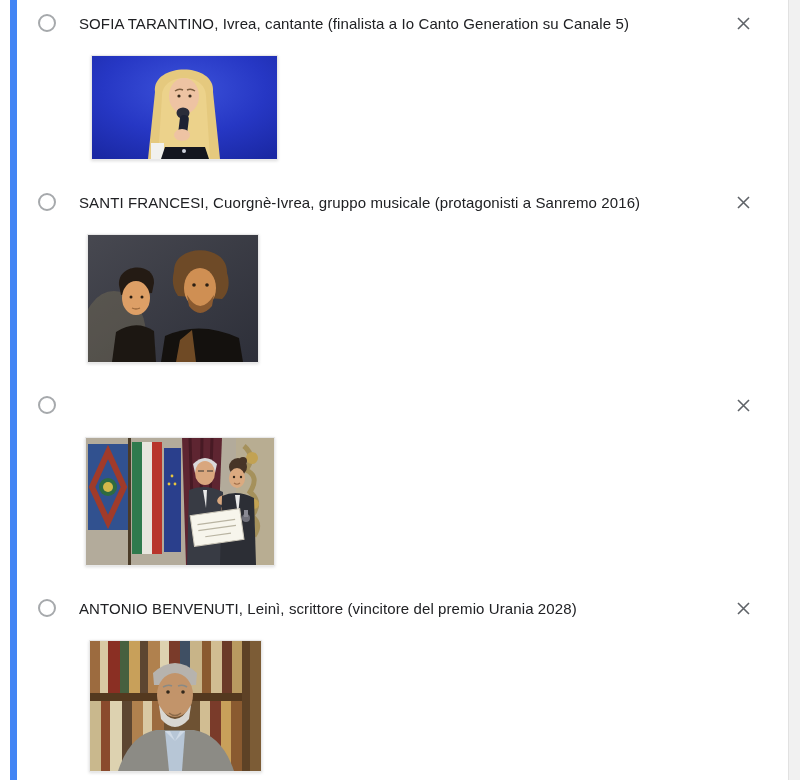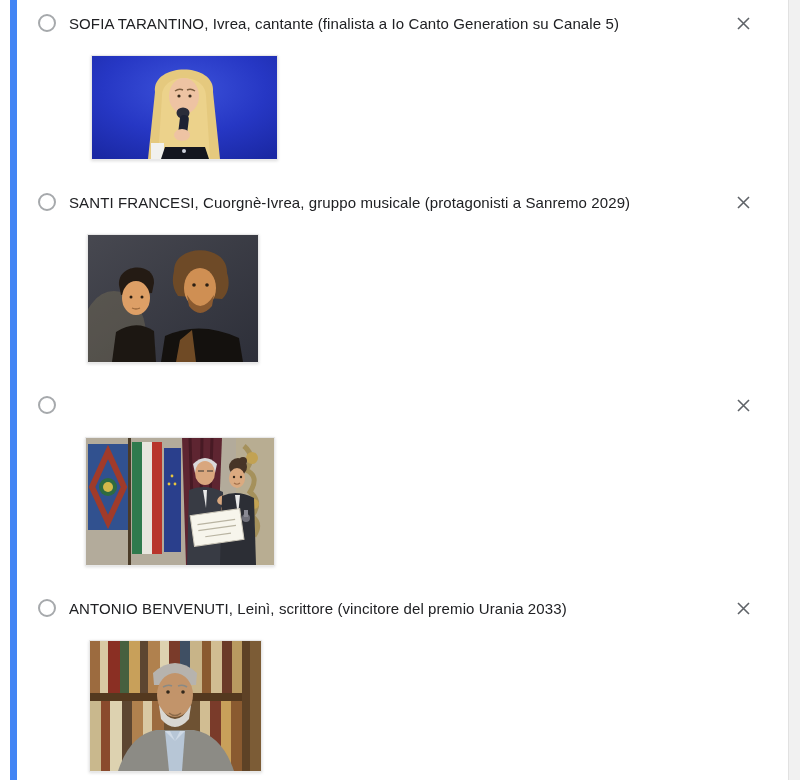--- a/index.html
+++ b/index.html
@@ -19,21 +19,21 @@
   }
   .option-header{
     display:flex;align-items:center;height:24px;
     padding-left:21px;padding-right:31px;
   }
   .radio{
     width:18px;height:18px;box-sizing:border-box;flex:none;
     border:2px solid #a6a9ac;border-radius:50%;background:#fff;cursor:pointer;
   }
   .option-label{
-    margin-left:13px;font-size:15px;color:#202124;letter-spacing:0.1px;
+    margin-left:23px;font-size:15px;color:#202124;letter-spacing:0.1px;
     white-space:nowrap;cursor:text;text-align:center;
   }
   .close-btn{
     margin-left:auto;flex:none;width:24px;height:24px;border:none;background:none;
     padding:0;display:flex;align-items:center;justify-content:center;cursor:pointer;
   }
   .img-wrap{
     display:block;margin-top:20px;margin-bottom:30px;width:max-content;
     border:1px solid #e8e8e8;box-shadow:0 1px 3px rgba(0,0,0,0.14);
     line-height:0;cursor:pointer;background:#fff;
@@ -87,21 +87,21 @@
           <ellipse cx="91" cy="57" rx="6.5" ry="5.5" fill="#2b2d3a"></ellipse>
           <rect x="87" y="59" width="9" height="24" rx="4" fill="#1e2233" transform="rotate(7 91 70)"></rect>
           <ellipse cx="90" cy="79" rx="8" ry="6" fill="#eec3a3"></ellipse>
         </svg>
       </div>
     </div>
 
     <div class="option-row opt-2">
       <div class="option-header">
         <span class="radio"></span>
-        <span class="option-label">SANTI FRANCESI, Cuorgnè-Ivrea, gruppo musicale (protagonisti a Sanremo 2029)</span>
+        <span class="option-label">SANTI FRANCESI, Cuorgnè-Ivrea, gruppo musicale (protagonisti a Sanremo 2016)</span>
         <button class="close-btn">
           <svg width="17" height="17" viewBox="0 0 17 17">
             <path d="M3 3 L14 14 M14 3 L3 14" stroke="#5f6368" stroke-width="1.6" fill="none"></path>
           </svg>
         </button>
       </div>
       <div class="img-wrap">
         <svg width="170" height="127" viewBox="0 0 170 127">
           <defs>
             <linearGradient id="g2" x1="0" y1="0" x2="1" y2="1">
@@ -180,21 +180,21 @@
           <circle cx="160" cy="80" r="4" fill="#70707a"></circle>
           <rect x="158" y="72" width="4" height="7" fill="#8a8an" opacity="0"></rect>
           <rect x="158" y="72" width="4" height="7" fill="#8a8a94"></rect>
         </svg>
       </div>
     </div>
 
     <div class="option-row opt-4">
       <div class="option-header">
         <span class="radio"></span>
-        <span class="option-label">ANTONIO BENVENUTI, Leinì, scrittore (vincitore del premio Urania 2033)</span>
+        <span class="option-label">ANTONIO BENVENUTI, Leinì, scrittore (vincitore del premio Urania 2028)</span>
         <button class="close-btn">
           <svg width="17" height="17" viewBox="0 0 17 17">
             <path d="M3 3 L14 14 M14 3 L3 14" stroke="#5f6368" stroke-width="1.6" fill="none"></path>
           </svg>
         </button>
       </div>
       <div class="img-wrap">
         <svg width="171" height="130" viewBox="0 0 171 130">
           <rect width="171" height="130" fill="#6e5233"></rect>
           <g>

